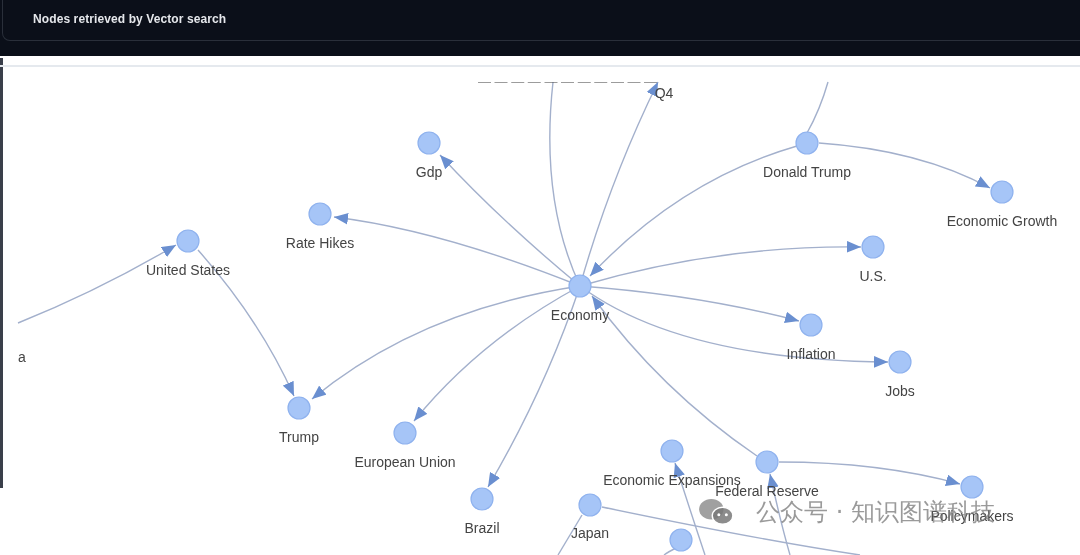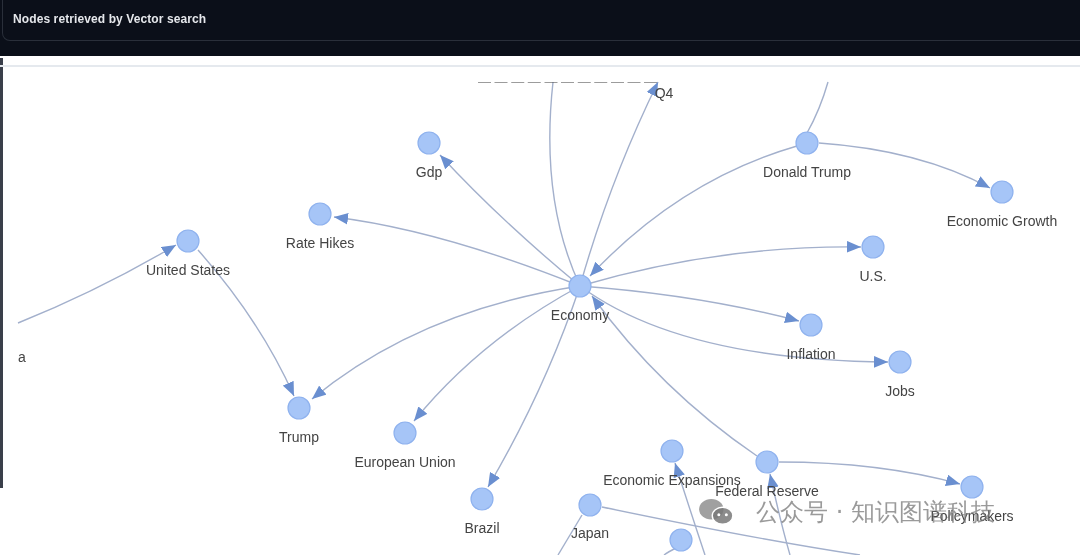--- a/index.html
+++ b/index.html
@@ -11,21 +11,21 @@
   .topbar {
     position:absolute; left:0; top:0; width:1080px; height:56px;
     background:#0b0f19;
   }
   .title-card {
     position:absolute; left:2px; top:0; width:1090px; height:41px;
     border:1px solid #2a2f3a; border-top:none; border-radius:0 0 8px 8px;
     background:#0b0f19; box-sizing:border-box;
   }
   .title-text {
-    position:absolute; left:10px; top:12px; color:#e5e7eb;
+    position:absolute; left:30px; top:12px; color:#e5e7eb;
     font-size:12px; font-weight:bold; letter-spacing:0.1px;
   }
   .graph-panel {
     position:absolute; left:0; top:58px; width:1080px; height:430px;
     background:#ffffff; border-left:3px solid #3a3f4a; box-sizing:border-box;
     overflow:hidden;
   }
   .panel-topline {
     position:absolute; left:0; top:65px; width:1080px; height:2px; background:#e5e9ee;
   }

